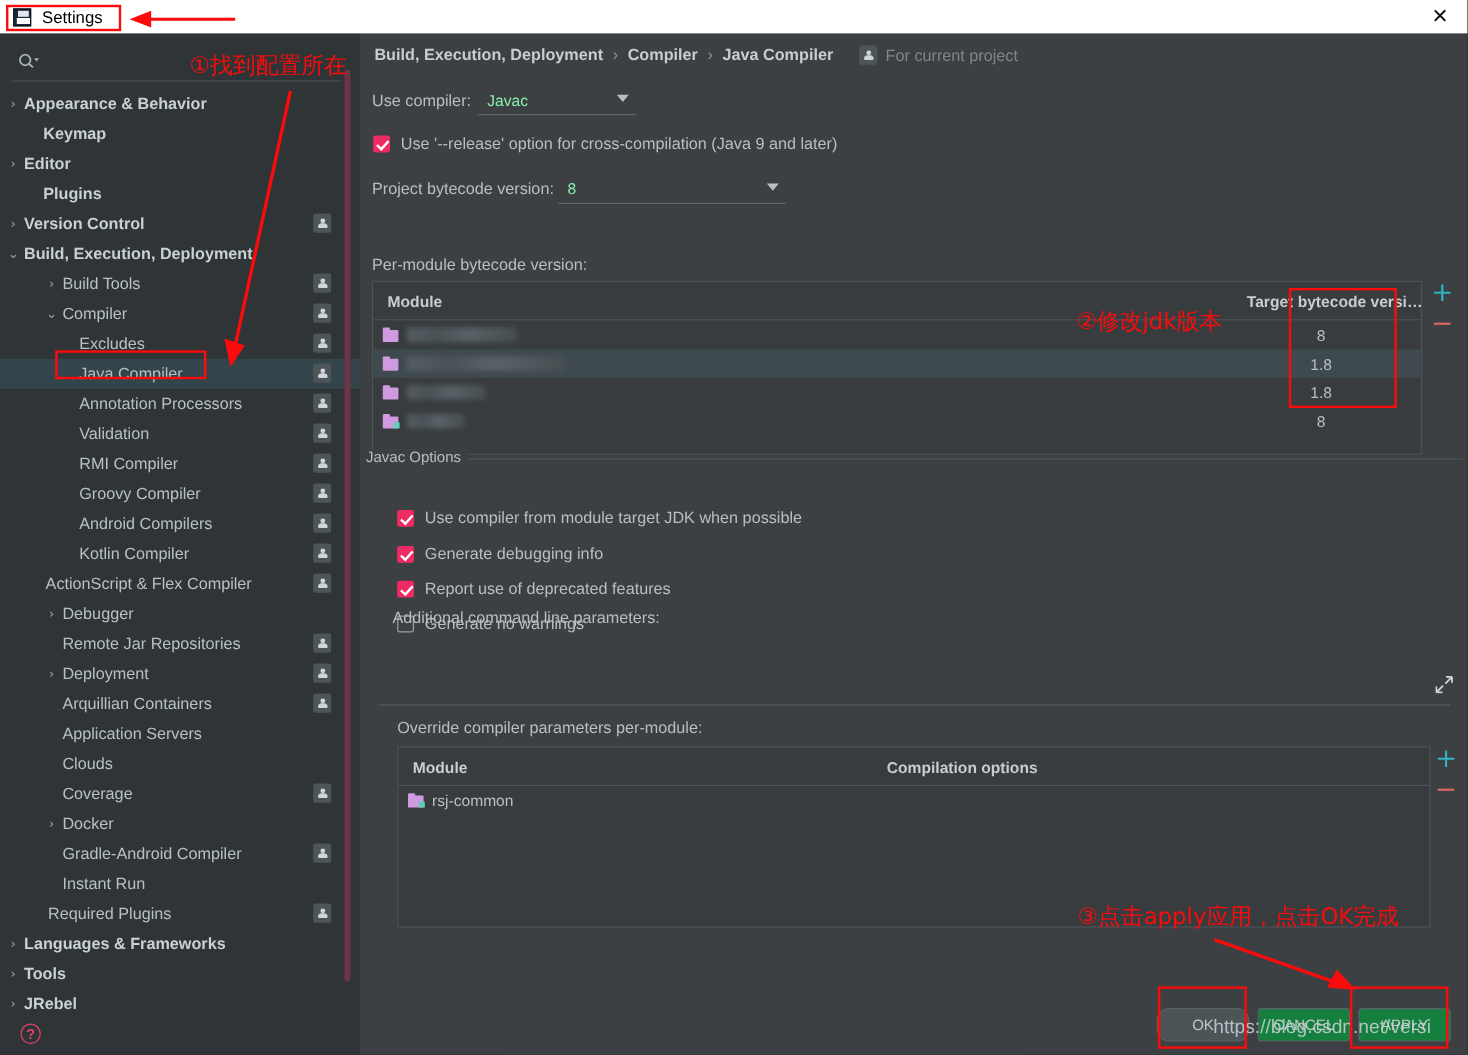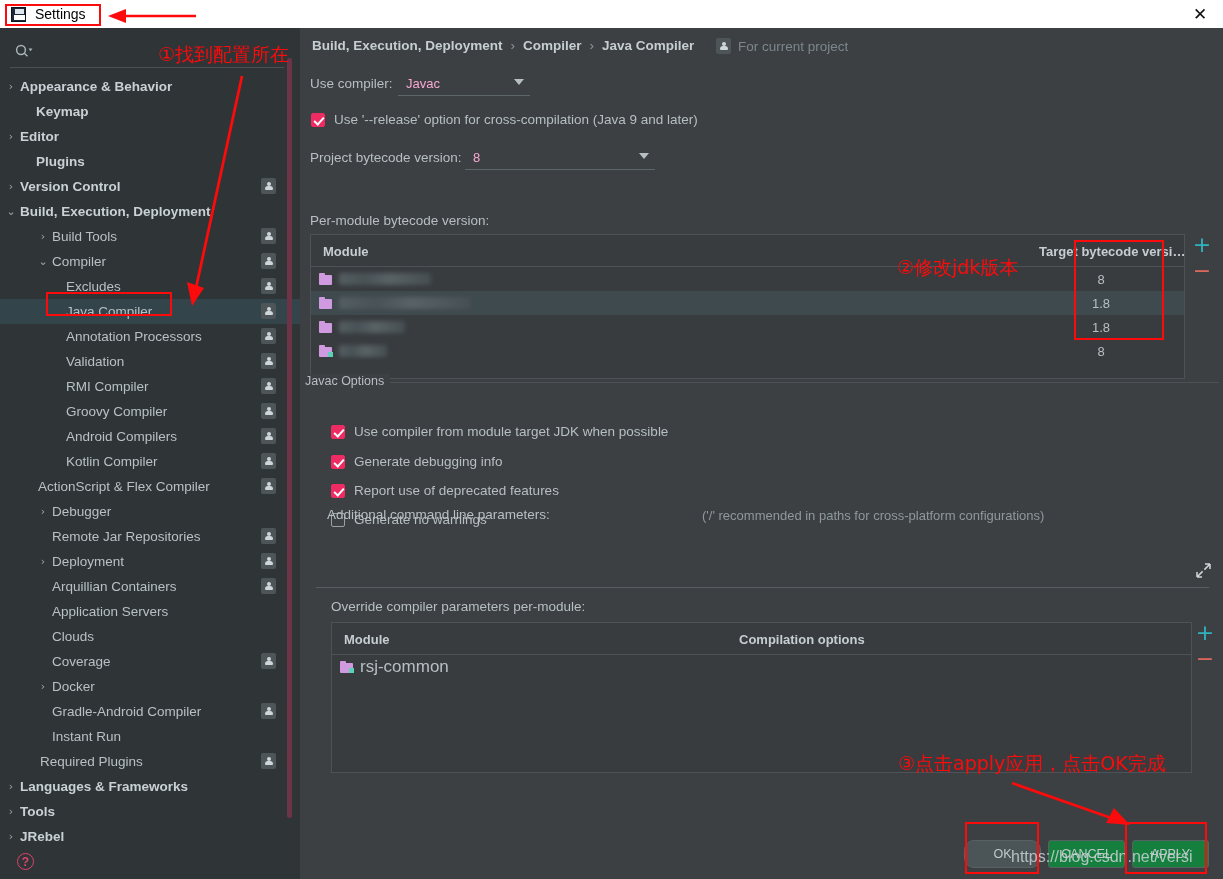--- a/index.html
+++ b/index.html
@@ -138,21 +138,21 @@
     position: absolute; color: #b7bfc3; font-size: 13.5px;
     font-family: "Liberation Sans", sans-serif;
   }
   .combo {
     position: absolute;
     border-bottom: 1px solid #5d676b;
     height: 24px;
     display: flex; align-items: center;
     cursor: pointer;
   }
-  .combo .val { color: #f9a8d4; font-size: 13px; padding-left: 8px; text-align: right; }
+  .combo .val { color: #86efac; font-size: 13px; padding-left: 8px; text-align: right; }
   .combo .arrow {
     position: absolute; right: 6px; top: 7px;
     width: 0; height: 0;
     border-left: 5px solid transparent;
     border-right: 5px solid transparent;
     border-top: 6px solid #b7bfc3;
   }
 
   .cbrow {
     position: absolute; display: flex; align-items: center; gap: 9px;
@@ -206,21 +206,21 @@
   .folder .dot {
     position: absolute; right: 0px; bottom: 0px; width: 5px; height: 5px;
     background: #5fd0b8;
   }
   .blurname {
     height: 12px; margin-left: 6px; border-radius: 2px;
     background: linear-gradient(90deg,#565f63 0%, #4a5357 28%, #5b6468 55%, #474f53 100%);
     filter: blur(2.2px);
     opacity: .95;
   }
-  .mname { margin-left: 6px; color: #b7bfc3; font-size: 17px; }
+  .mname { margin-left: 6px; color: #b7bfc3; font-size: 13px; }
   .tval {
     position: absolute; color: #b7bfc3; font-size: 13px;
     text-align: center;
   }
 
   .pm-col {
     position: absolute;
     width: 24px;
     text-align: center;
   }
@@ -593,21 +593,20 @@
           <span class="cbox on"></span>
           <span class="ctext">Report use of deprecated features</span>
         </div>
         <div class="cbrow" style="left: 31px; top: 484px;">
           <span class="cbox"></span>
           <span class="ctext">Generate no warnings</span>
         </div>
       </div>
 
     <span class="lbl-txt" style="left:27px; top:479px;">Additional command line parameters:</span>
-    <span class="hint" style="left:402px; top:480px;">('/' recommended in paths for cross-platform configurations)</span>
     <div class="underline-field" style="left:16px; top:516px; width:893px; height:44px;"></div>
     <span class="expand-ico" style="left:896px; top:535px;">
       <svg width="15" height="15" viewBox="0 0 15 15">
         <path d="M14 1 L14 6 M14 1 L9 1 M14 1 L8.4 6.6" stroke="#cfd6da" stroke-width="1.5" fill="none"></path>
         <path d="M1 14 L6 14 M1 14 L1 9 M1 14 L6.6 8.4" stroke="#cfd6da" stroke-width="1.5" fill="none"></path>
       </svg>
     </span>
 
     <span class="lbl-txt" style="left:31px; top:571px;">Override compiler parameters per-module:</span>
 

